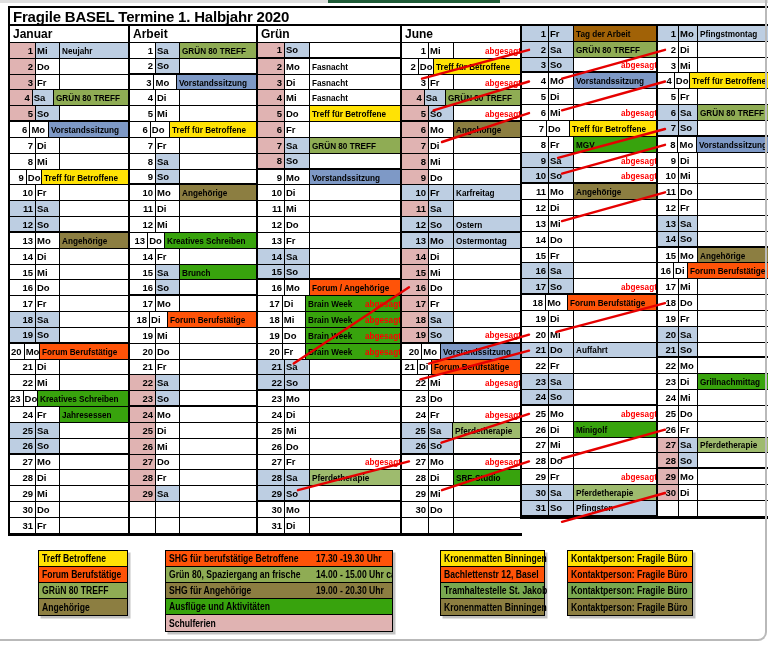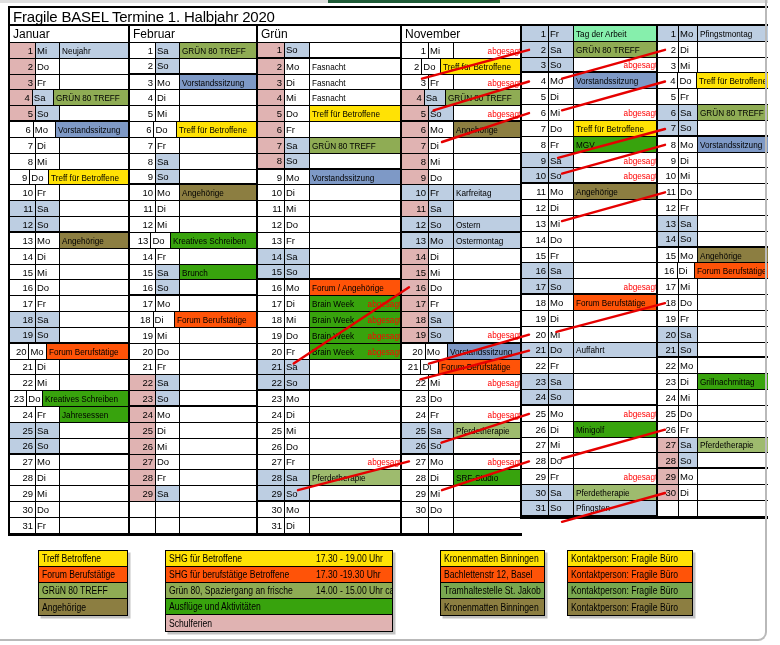--- a/index.html
+++ b/index.html
@@ -1,17 +1,17 @@
 <!DOCTYPE html>
 <html><head>
 <meta charset="utf-8">
 <style>
   html,body{margin:0;padding:0;background:#fff;}
   #sheet{position:relative;width:768px;height:645px;background:#fff;overflow:hidden;
-         font-family:"Liberation Sans","DejaVu Sans",sans-serif;font-weight:normal;color:#000;}
+         font-family:"Liberation Sans","DejaVu Sans",sans-serif;font-weight:bold;color:#000;}
   *{box-sizing:border-box;}
   
   .topstrip{position:absolute;left:0;top:0;width:780px;height:3px;background:#dedede;}
   .greenseg{position:absolute;left:328px;top:0;width:172px;height:3px;}
   
   .winframe{position:absolute;left:-12px;top:-12px;right:1px;bottom:4px;
             border-right:2px solid #b9b9b9;border-bottom:2px solid #b9b9b9;
             border-radius:0 0 9px 0;pointer-events:none;z-index:40;}
   
   .titlerow{position:absolute;left:8px;top:6px;width:770px;height:18px;
@@ -218,21 +218,21 @@
           <div class="c wd" style="width: 24px;">Do</div>
           <div class="c ev"></div>
         </div>
         <div class="drow">
           <div class="c num" style="width: 26px;">31</div>
           <div class="c wd" style="width: 24px;">Fr</div>
           <div class="c ev"></div>
         </div>
       </div>
       <div class="month" style="left: 128px; top: 24px; width: 130px;">
-        <div class="mhead">Februar</div>
+        <div class="mhead">Arbeit</div>
         <div class="drow">
           <div class="c num" style="width: 26px;">1</div>
           <div class="c wd" style="width: 24px; background: rgb(189, 206, 226);">Sa</div>
           <div class="c ev" style="background: rgb(143, 172, 84);">
             <span class="t">GRÜN 80 TREFF</span>
           </div>
         </div>
         <div class="drow wkend">
           <div class="c num" style="width: 26px;">2</div>
           <div class="c wd" style="width: 24px; background: rgb(189, 206, 226);">So</div>
@@ -578,21 +578,21 @@
           <div class="c wd" style="width: 25px;">Mo</div>
           <div class="c ev"></div>
         </div>
         <div class="drow">
           <div class="c num" style="width: 27px;">31</div>
           <div class="c wd" style="width: 25px;">Di</div>
           <div class="c ev"></div>
         </div>
       </div>
       <div class="month" style="left: 400px; top: 24px; width: 122px;">
-        <div class="mhead">November</div>
+        <div class="mhead">June</div>
         <div class="drow">
           <div class="c num" style="width: 27px;">1</div>
           <div class="c wd" style="width: 25px;">Mi</div>
           <div class="c ev">
             <span class="ab t tr" style="color: rgb(255, 0, 0);">abgesagt</span>
           </div>
         </div>
         <div class="drow">
           <div class="c num" style="width: 27px;">2</div>
           <div class="c wd" style="width: 25px;">Do</div>
@@ -773,21 +773,21 @@
         <div class="drow">
           <div class="c num" style="width: 27px;"></div>
           <div class="c wd" style="width: 25px;"></div>
           <div class="c ev"></div>
         </div>
       </div>
       <div class="month" style="left: 520px; top: 24px; width: 138px;">
         <div class="drow">
           <div class="c num" style="width: 27px; background: rgb(189, 206, 226);">1</div>
           <div class="c wd" style="width: 25px; background: rgb(189, 206, 226);">Fr</div>
-          <div class="c ev" style="background: #86efac;">
+          <div class="c ev" style="background: #a16207;">
             <span class="t">Tag der Arbeit</span>
           </div>
         </div>
         <div class="drow">
           <div class="c num" style="width: 27px; background: rgb(189, 206, 226);">2</div>
           <div class="c wd" style="width: 25px; background: rgb(189, 206, 226);">Sa</div>
           <div class="c ev" style="background: rgb(143, 172, 84);">
             <span class="t">GRÜN 80 TREFF</span>
           </div>
         </div>
@@ -1152,31 +1152,31 @@
           <div class="lbl"><span class="t">Forum Berufstätige</span></div>
         </div>
         <div class="lrow" style="background: rgb(143, 172, 84);">
           <div class="lbl"><span class="t">GRüN 80 TREFF</span></div>
         </div>
         <div class="lrow" style="background: rgb(140, 126, 65);">
           <div class="lbl"><span class="t">Angehörige</span></div>
         </div>
       </div>
       <div class="lblock" style="left: 165px; top: 550px; width: 228px;">
-        <div class="lrow" style="background: rgb(255, 226, 5);">
-          <div class="lbl" style="width: 150px;"><span class="t">SHG für Betroffene</span></div>
-          <div class="time"><span class="t">17.30 - 19.00 Uhr</span></div>
-        </div>
         <div class="lrow" style="background: rgb(255, 83, 8);">
           <div class="lbl" style="width: 150px;"><span class="t">SHG für berufstätige Betroffene</span></div>
           <div class="time"><span class="t">17.30 -19.30 Uhr</span></div>
         </div>
         <div class="lrow" style="background: rgb(143, 172, 84);">
           <div class="lbl" style="width: 150px;"><span class="t">Grün 80, Spaziergang an frische</span></div>
           <div class="time"><span class="t">14.00 - 15.00 Uhr ca.</span></div>
+        </div>
+        <div class="lrow" style="background: rgb(140, 126, 65);">
+          <div class="lbl" style="width: 150px;"><span class="t">SHG für Angehörige</span></div>
+          <div class="time"><span class="t">19.00 - 20.30 Uhr</span></div>
         </div>
         <div class="lrow" style="background: rgb(56, 163, 13);">
           <div class="lbl" style="width: 150px;"><span class="t">Ausflüge und Aktivitäten</span></div>
         </div>
         <div class="lrow" style="background: rgb(224, 179, 178);">
           <div class="lbl" style="width: 150px;"><span class="t">Schulferien</span></div>
         </div>
       </div>
       <div class="lblock" style="left: 440px; top: 550px; width: 105px;">
         <div class="lrow" style="background: rgb(255, 226, 5);">

